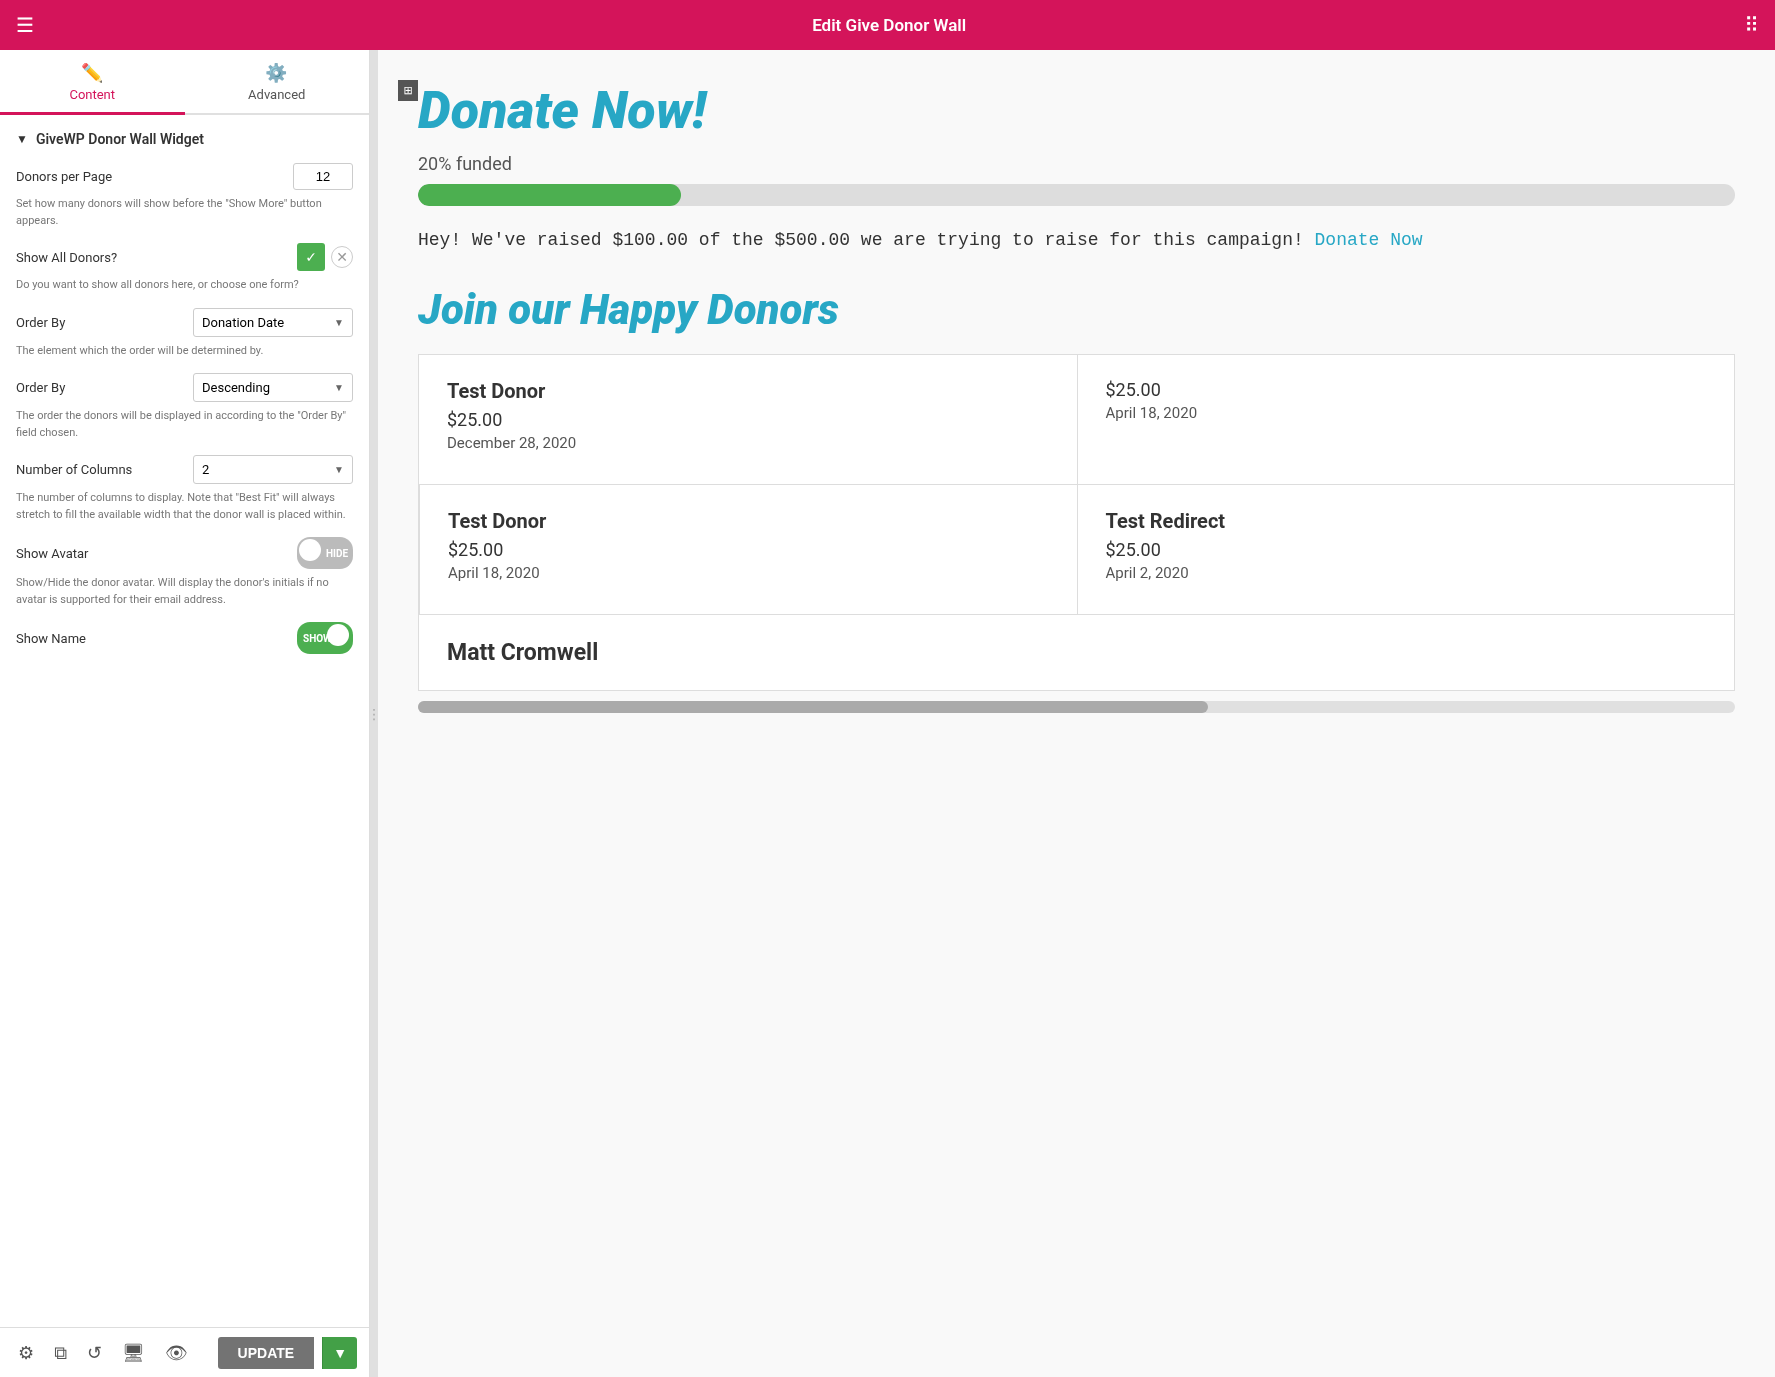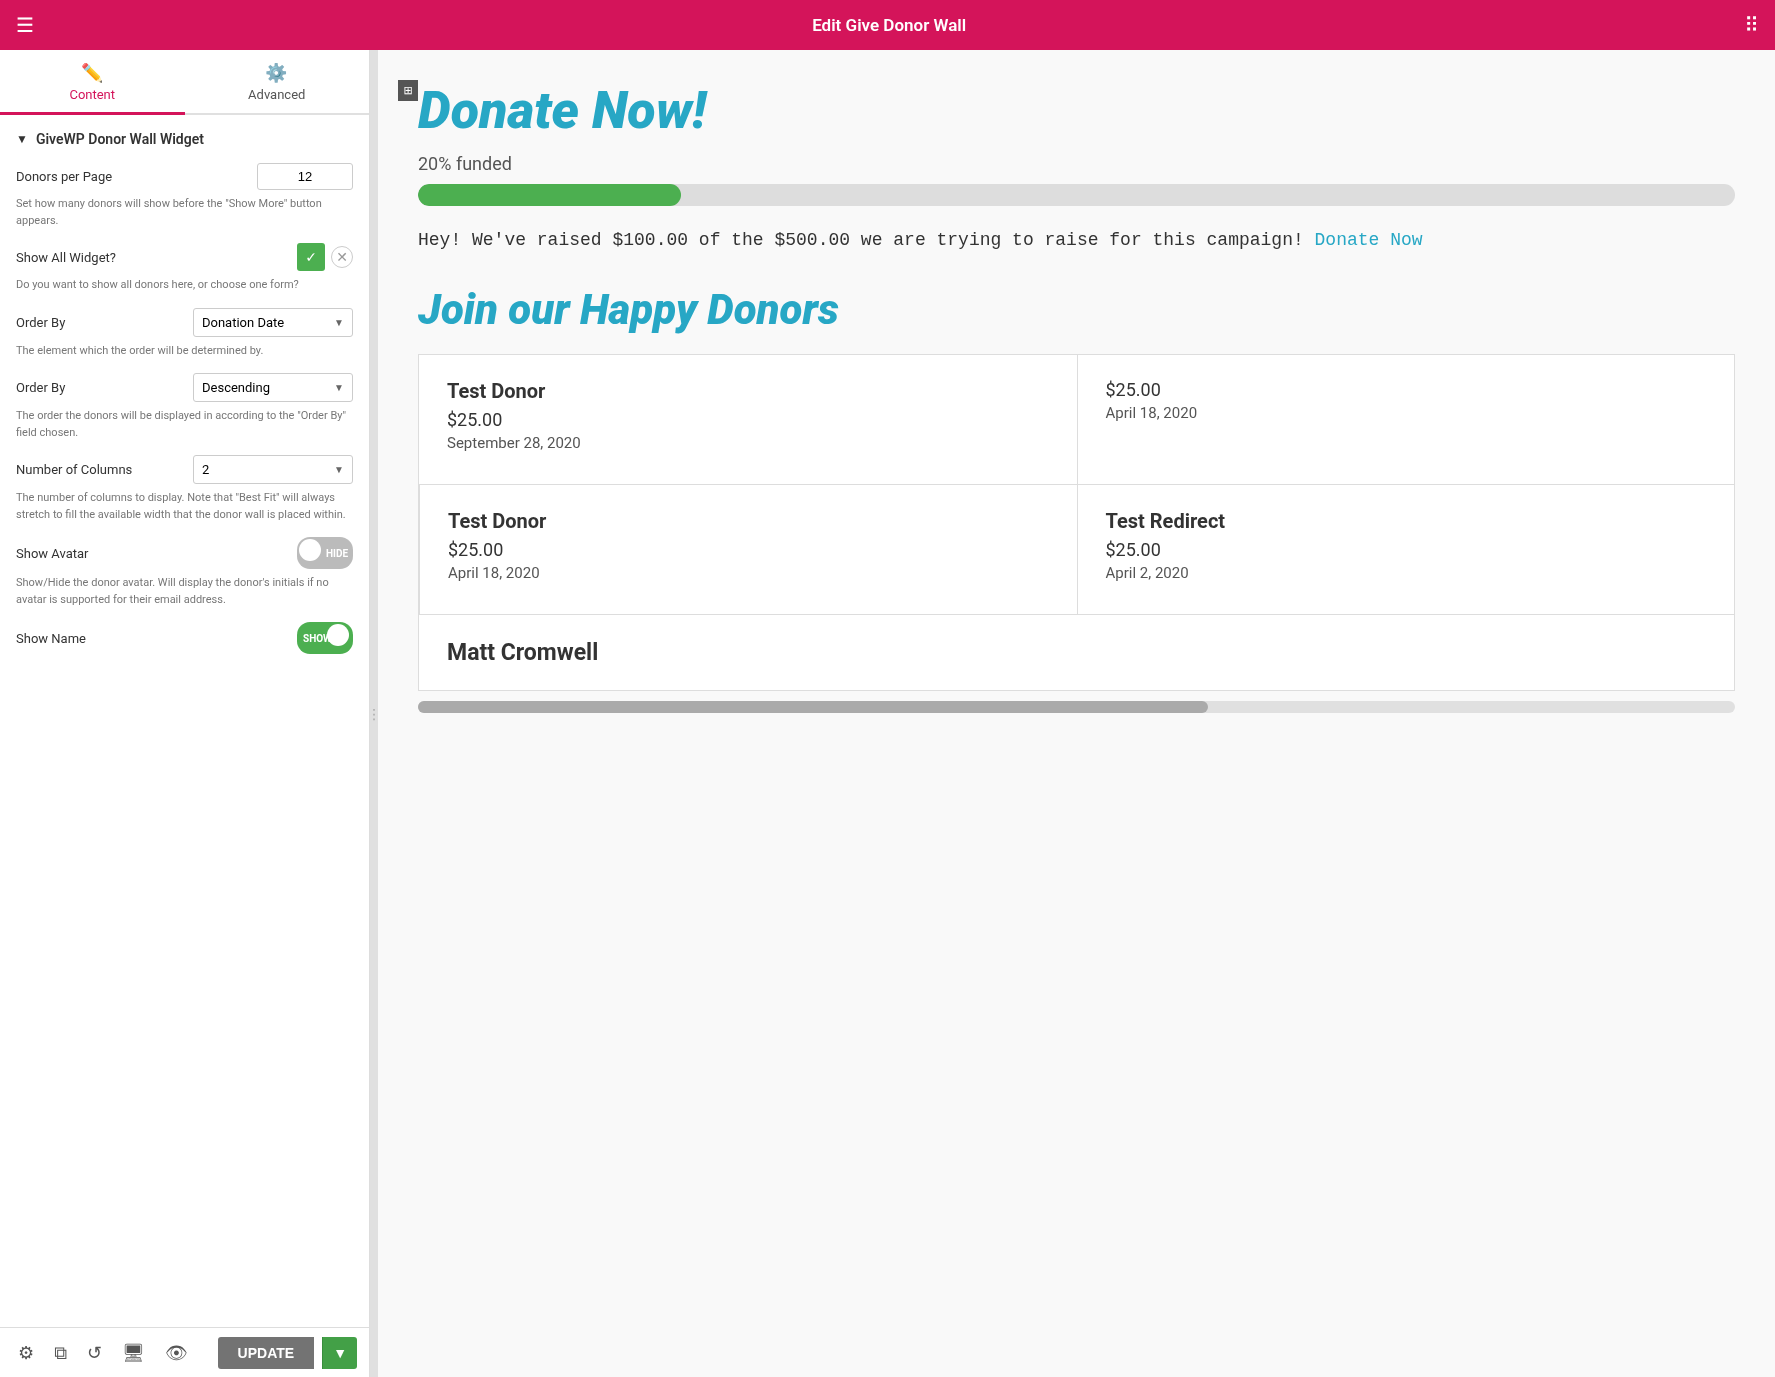--- a/index.html
+++ b/index.html
@@ -76,21 +76,21 @@
     .form-row {
       display: flex;
       align-items: center;
       justify-content: space-between;
       margin-bottom: 6px;
     }
     .form-label { font-size: 13px; color: #333; }
     .form-hint { font-size: 11px; color: #777; margin-bottom: 14px; line-height: 1.5; }
 
     .number-input {
-      width: 96px;
+      width: 60px;
       border: 1px solid #ccc;
       border-radius: 3px;
       padding: 5px 8px;
       font-size: 13px;
       text-align: center;
     }
 
     
     .checkbox-group { display: flex; align-items: center; gap: 6px; }
     .checkbox-green {
@@ -367,21 +367,21 @@
         <span>GiveWP Donor Wall Widget</span>
       </div>
 
       <div class="form-row">
         <span class="form-label">Donors per Page</span>
         <input class="number-input" type="text" value="12" style="">
       </div>
       <div class="form-hint">Set how many donors will show before the "Show More" button appears.</div>
 
       <div class="form-row">
-        <span class="form-label">Show All Widget?</span>
+        <span class="form-label">Show All Donors?</span>
         <div class="checkbox-group">
           <button class="checkbox-green">✓</button>
           <button class="checkbox-clear">✕</button>
         </div>
       </div>
       <div class="form-hint">Do you want to show all donors here, or choose one form?</div>
 
       <div class="form-row">
         <span class="form-label">Order By</span>
         <div class="select-dropdown">
@@ -470,21 +470,21 @@
 
     <div class="join-title">Join our Happy Donors</div>
 
     <div style="position:relative">
       <button class="edit-overlay-btn">✎</button>
       <div class="donor-grid">
 
         <div class="donor-card">
           <div class="donor-name">Test Donor</div>
           <div class="donor-amount">$25.00</div>
-          <div class="donor-date">September 28, 2020</div>
+          <div class="donor-date">December 28, 2020</div>
         </div>
         <div class="donor-card">
           <div class="donor-amount">$25.00</div>
           <div class="donor-date">April 18, 2020</div>
         </div>
 
         <div class="donor-card donor-row-bottom" style="border-top:1px solid #ddd">
           <div class="donor-name">Test Donor</div>
           <div class="donor-amount">$25.00</div>
           <div class="donor-date">April 18, 2020</div>

